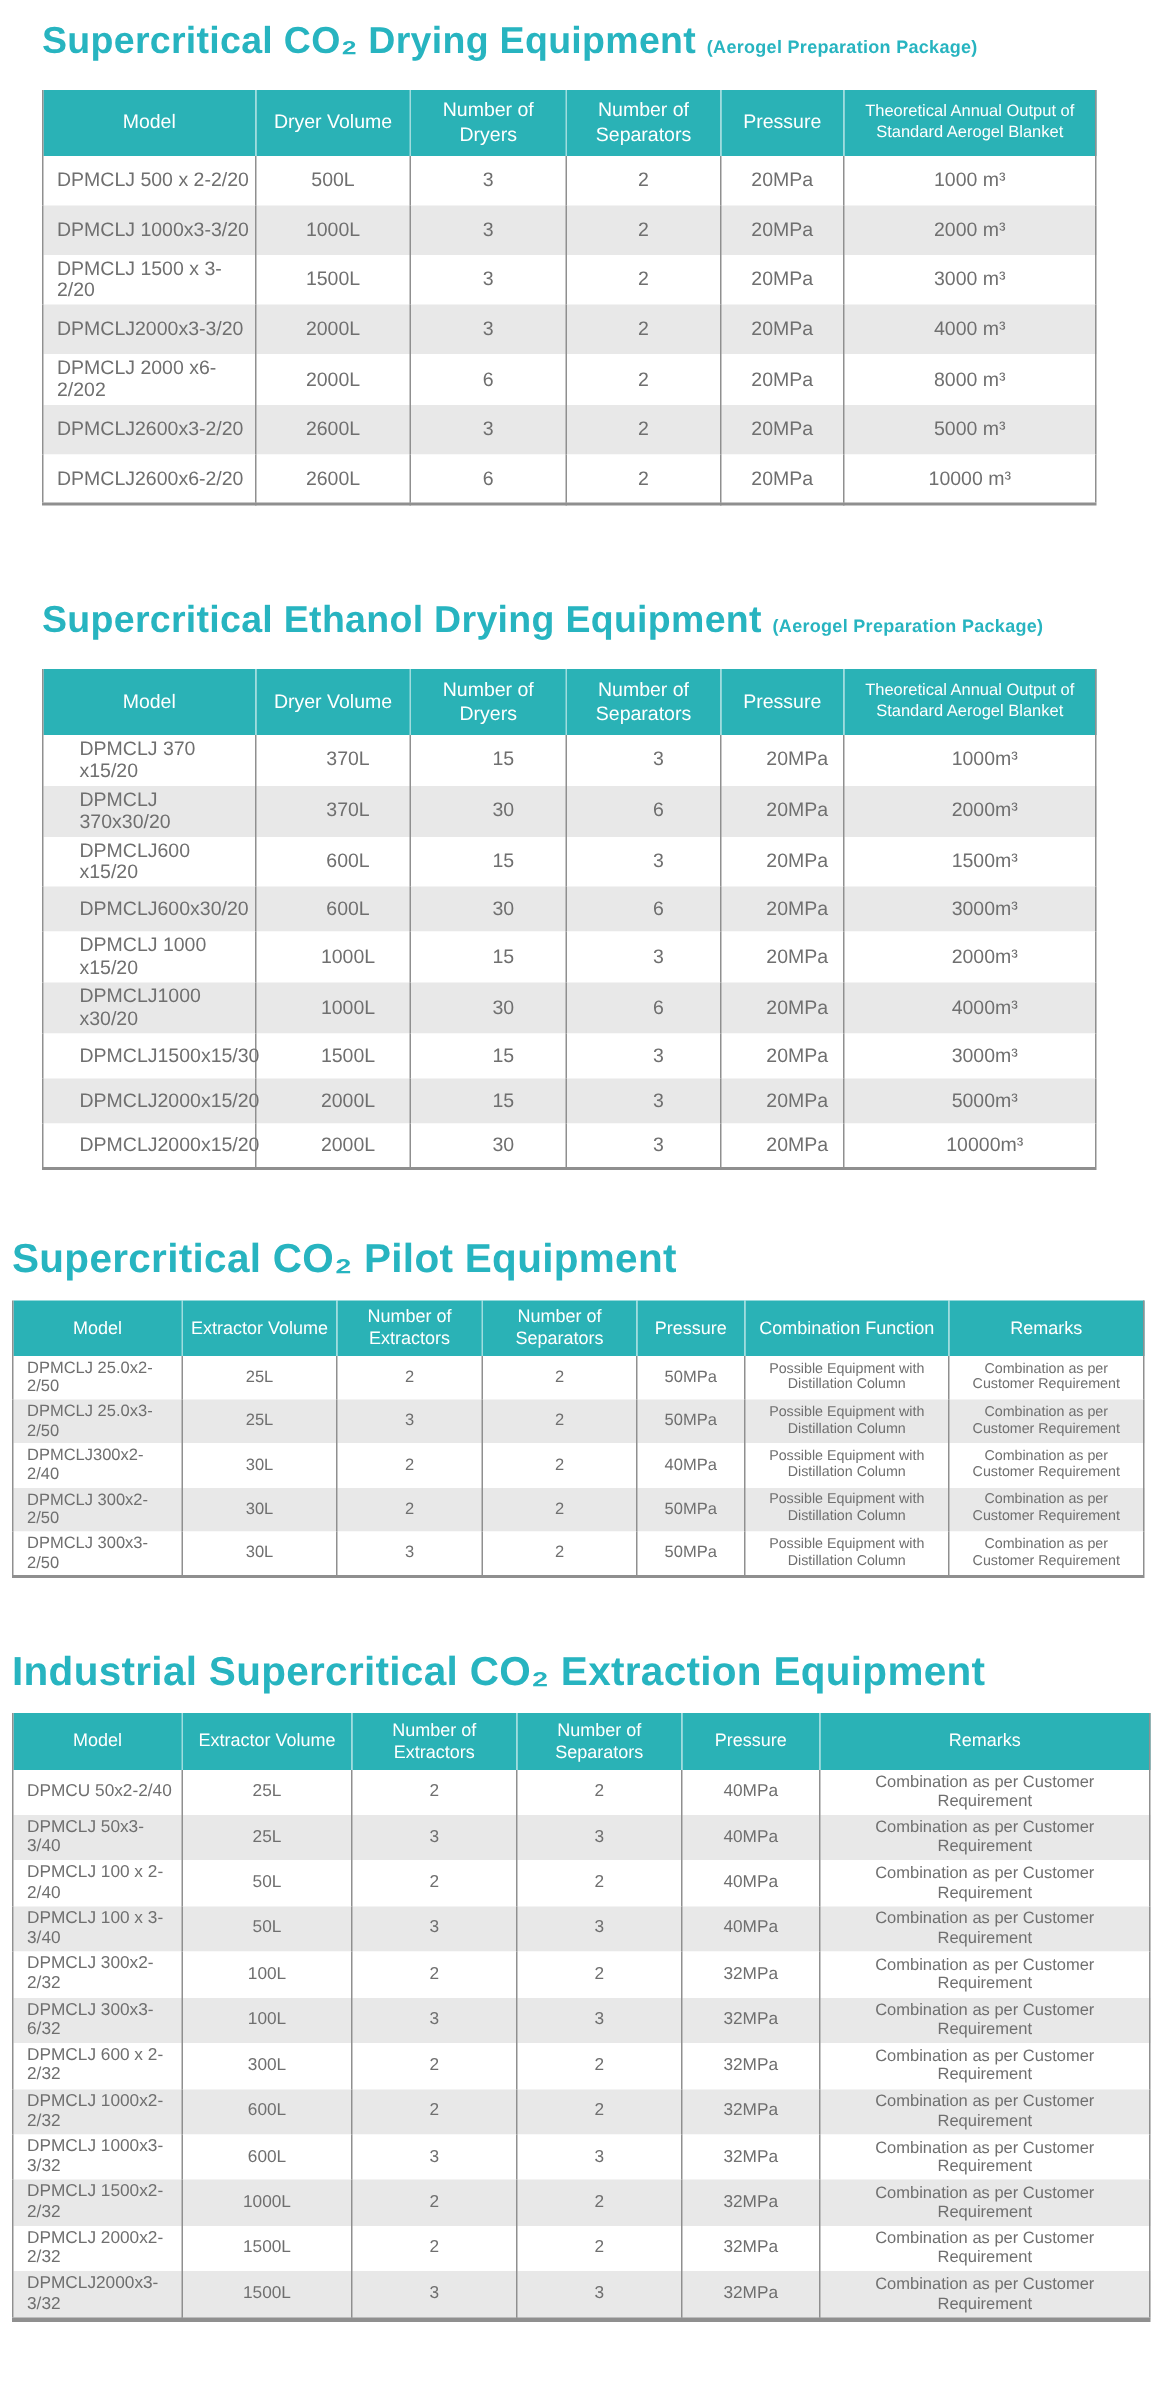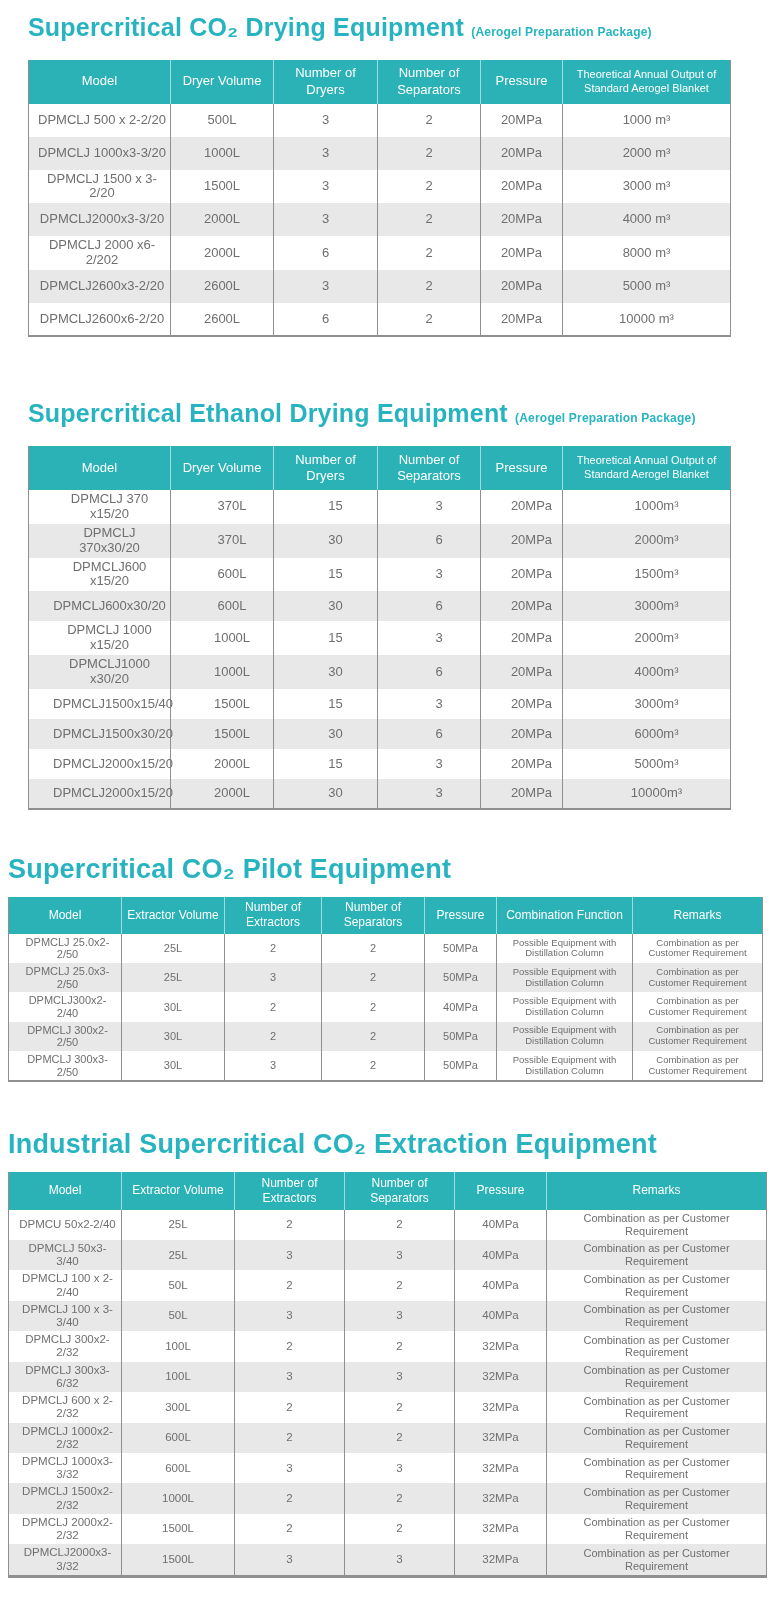--- a/index.html
+++ b/index.html
@@ -46,21 +46,21 @@
   }
   th + th{border-left:1px solid rgba(255,255,255,0.55);}
   td{
     color:var(--body-text);
     text-align:center;
     vertical-align:middle;
     padding:2px 4px;
     line-height:1.15;
   }
   td + td{border-left:1px solid var(--border-gray);}
-  td:first-child{text-align:center;padding-left:9px;}
+  td:first-child{text-align:left;padding-left:9px;}
   tbody tr:nth-child(even){background:var(--row-alt);}
   tbody tr:nth-child(odd){background:#ffffff;}
 
   
   .tbl-drying{width:702px;margin-left:28px;}
   .tbl-drying th{height:44px;font-size:13px;}
   .tbl-drying th:last-child{font-size:11px;}
   .tbl-drying td{font-size:13px;}
   .tbl-rows-tall td{height:33px;}
   .tbl-rows-mid td{height:30px;padding-left:24px;}
@@ -234,34 +234,26 @@
           </tr>
           <tr>
             <td>DPMCLJ1000 x30/20</td>
             <td>1000L</td>
             <td>30</td>
             <td>6</td>
             <td>20MPa</td>
             <td>4000m³</td>
           </tr>
           <tr>
-            <td>DPMCLJ1500x15/40</td>
+            <td>DPMCLJ1500x15/30</td>
             <td>1500L</td>
             <td>15</td>
             <td>3</td>
             <td>20MPa</td>
             <td>3000m³</td>
-          </tr>
-          <tr>
-            <td>DPMCLJ1500x30/20</td>
-            <td>1500L</td>
-            <td>30</td>
-            <td>6</td>
-            <td>20MPa</td>
-            <td>6000m³</td>
           </tr>
           <tr>
             <td>DPMCLJ2000x15/20</td>
             <td>2000L</td>
             <td>15</td>
             <td>3</td>
             <td>20MPa</td>
             <td>5000m³</td>
           </tr>
           <tr>

